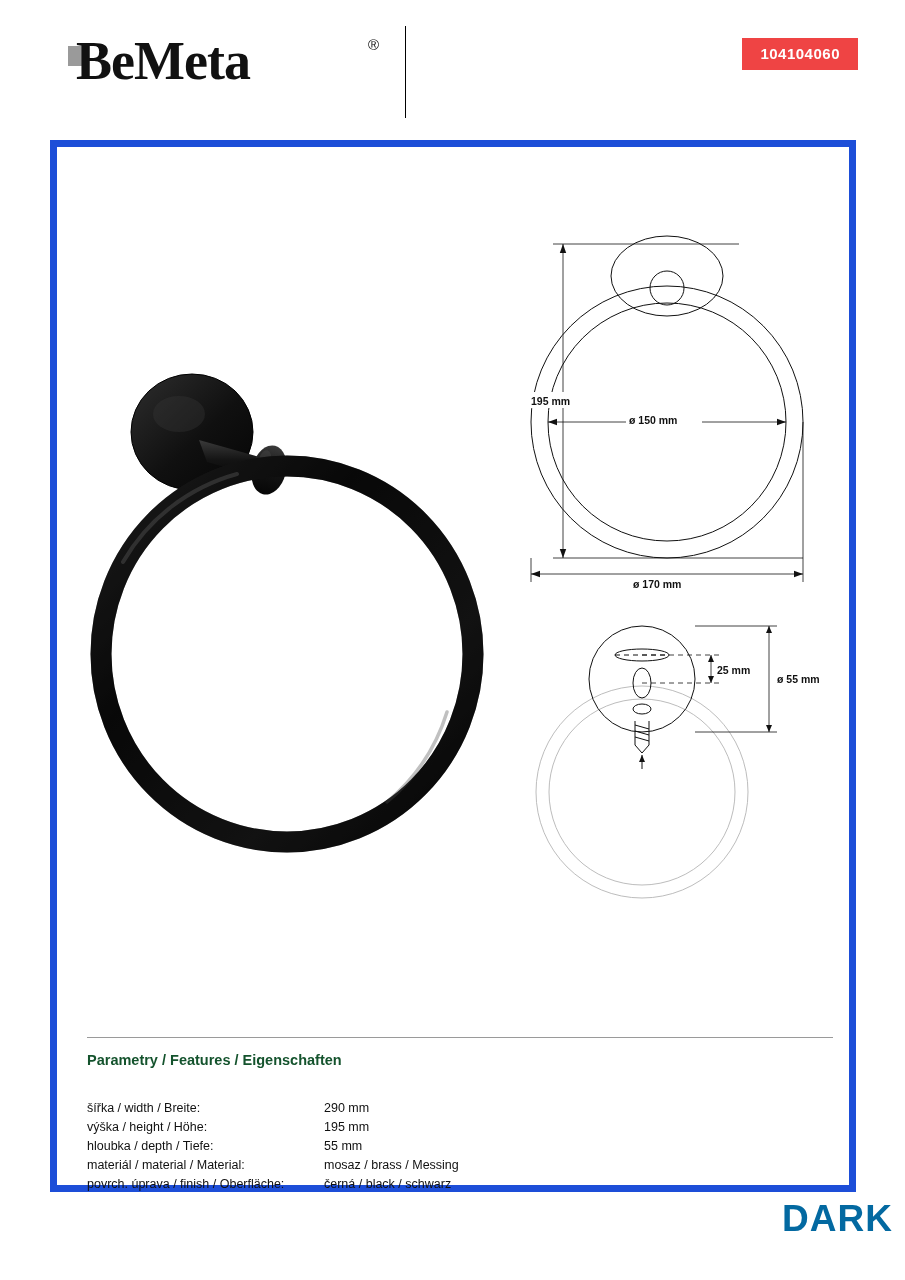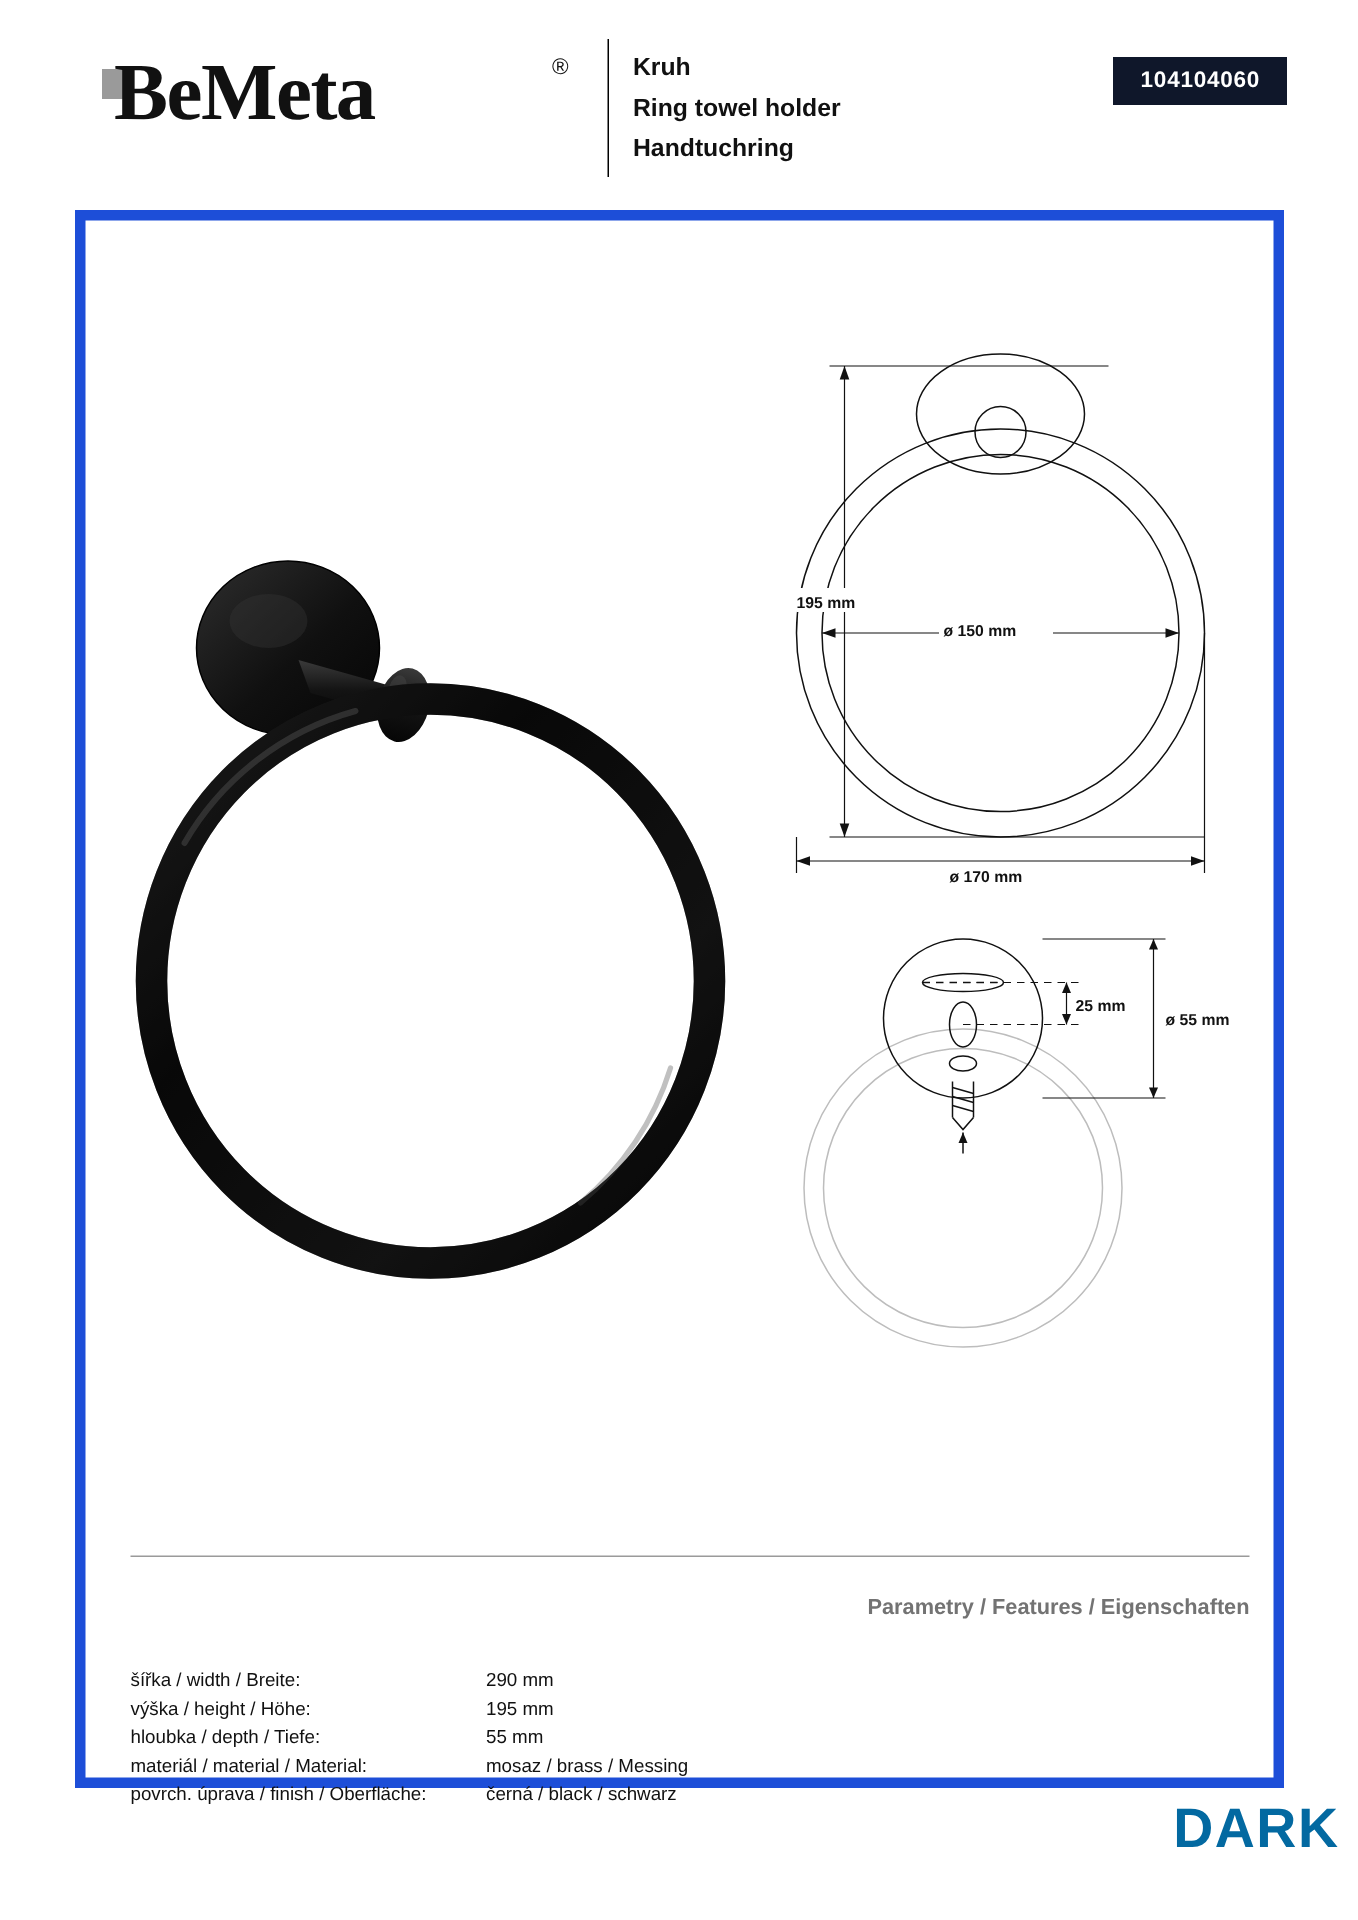--- a/index.html
+++ b/index.html
@@ -81,21 +81,21 @@
   .titles div {
     font-size: 16.5px;
     font-weight: bold;
     line-height: 27px;
     color: #111111;
   }
   .code-badge {
     position: absolute;
     right: 0;
     top: 14px;
-    background: #0f172a;
+    background: #ef4444;
     color: #ffffff;
     font-size: 15px;
     font-weight: bold;
     padding: 7px 18px 8px 18px;
     letter-spacing: 0.5px;
   }
 
   
   .frame {
     position: absolute;
@@ -138,25 +138,24 @@
     left: 30px;
     top: 890px;
     width: 746px;
   }
   .params-rule {
     width: 746px;
     height: 1px;
     background: #9a9a9a;
   }
   .params-title {
-    margin-top: 26px;
+    margin-top: 14px;
     font-size: 14.5px;
     font-weight: bold;
-    color: #737373;
-    text-align: right;
+    color: #14532d;
   }
   .params-table {
     margin-top: 30px;
     border-collapse: collapse;
     font-size: 12.5px;
     color: #111111;
   }
   .params-table td {
     padding: 2.5px 0;
     vertical-align: top;
@@ -196,25 +195,20 @@
   <div class="header">
 
     <div class="logo-block">
       <div class="logo-square"></div>
       <div class="logo-text">BeMeta</div>
       <div class="logo-reg">®</div>
     </div>
 
     <div class="header-divider"></div>
 
-    <div class="titles">
-      <div>Kruh</div>
-      <div>Ring towel holder</div>
-      <div>Handtuchring</div>
-    </div>
 
     <div class="code-badge">104104060</div>
   </div>
 
   <div class="frame">
 
     <div class="photo">
       <svg width="410" height="520" viewBox="0 0 410 520">
         <defs>
           <linearGradient id="ringGrad" x1="0" y1="0" x2="1" y2="1">

